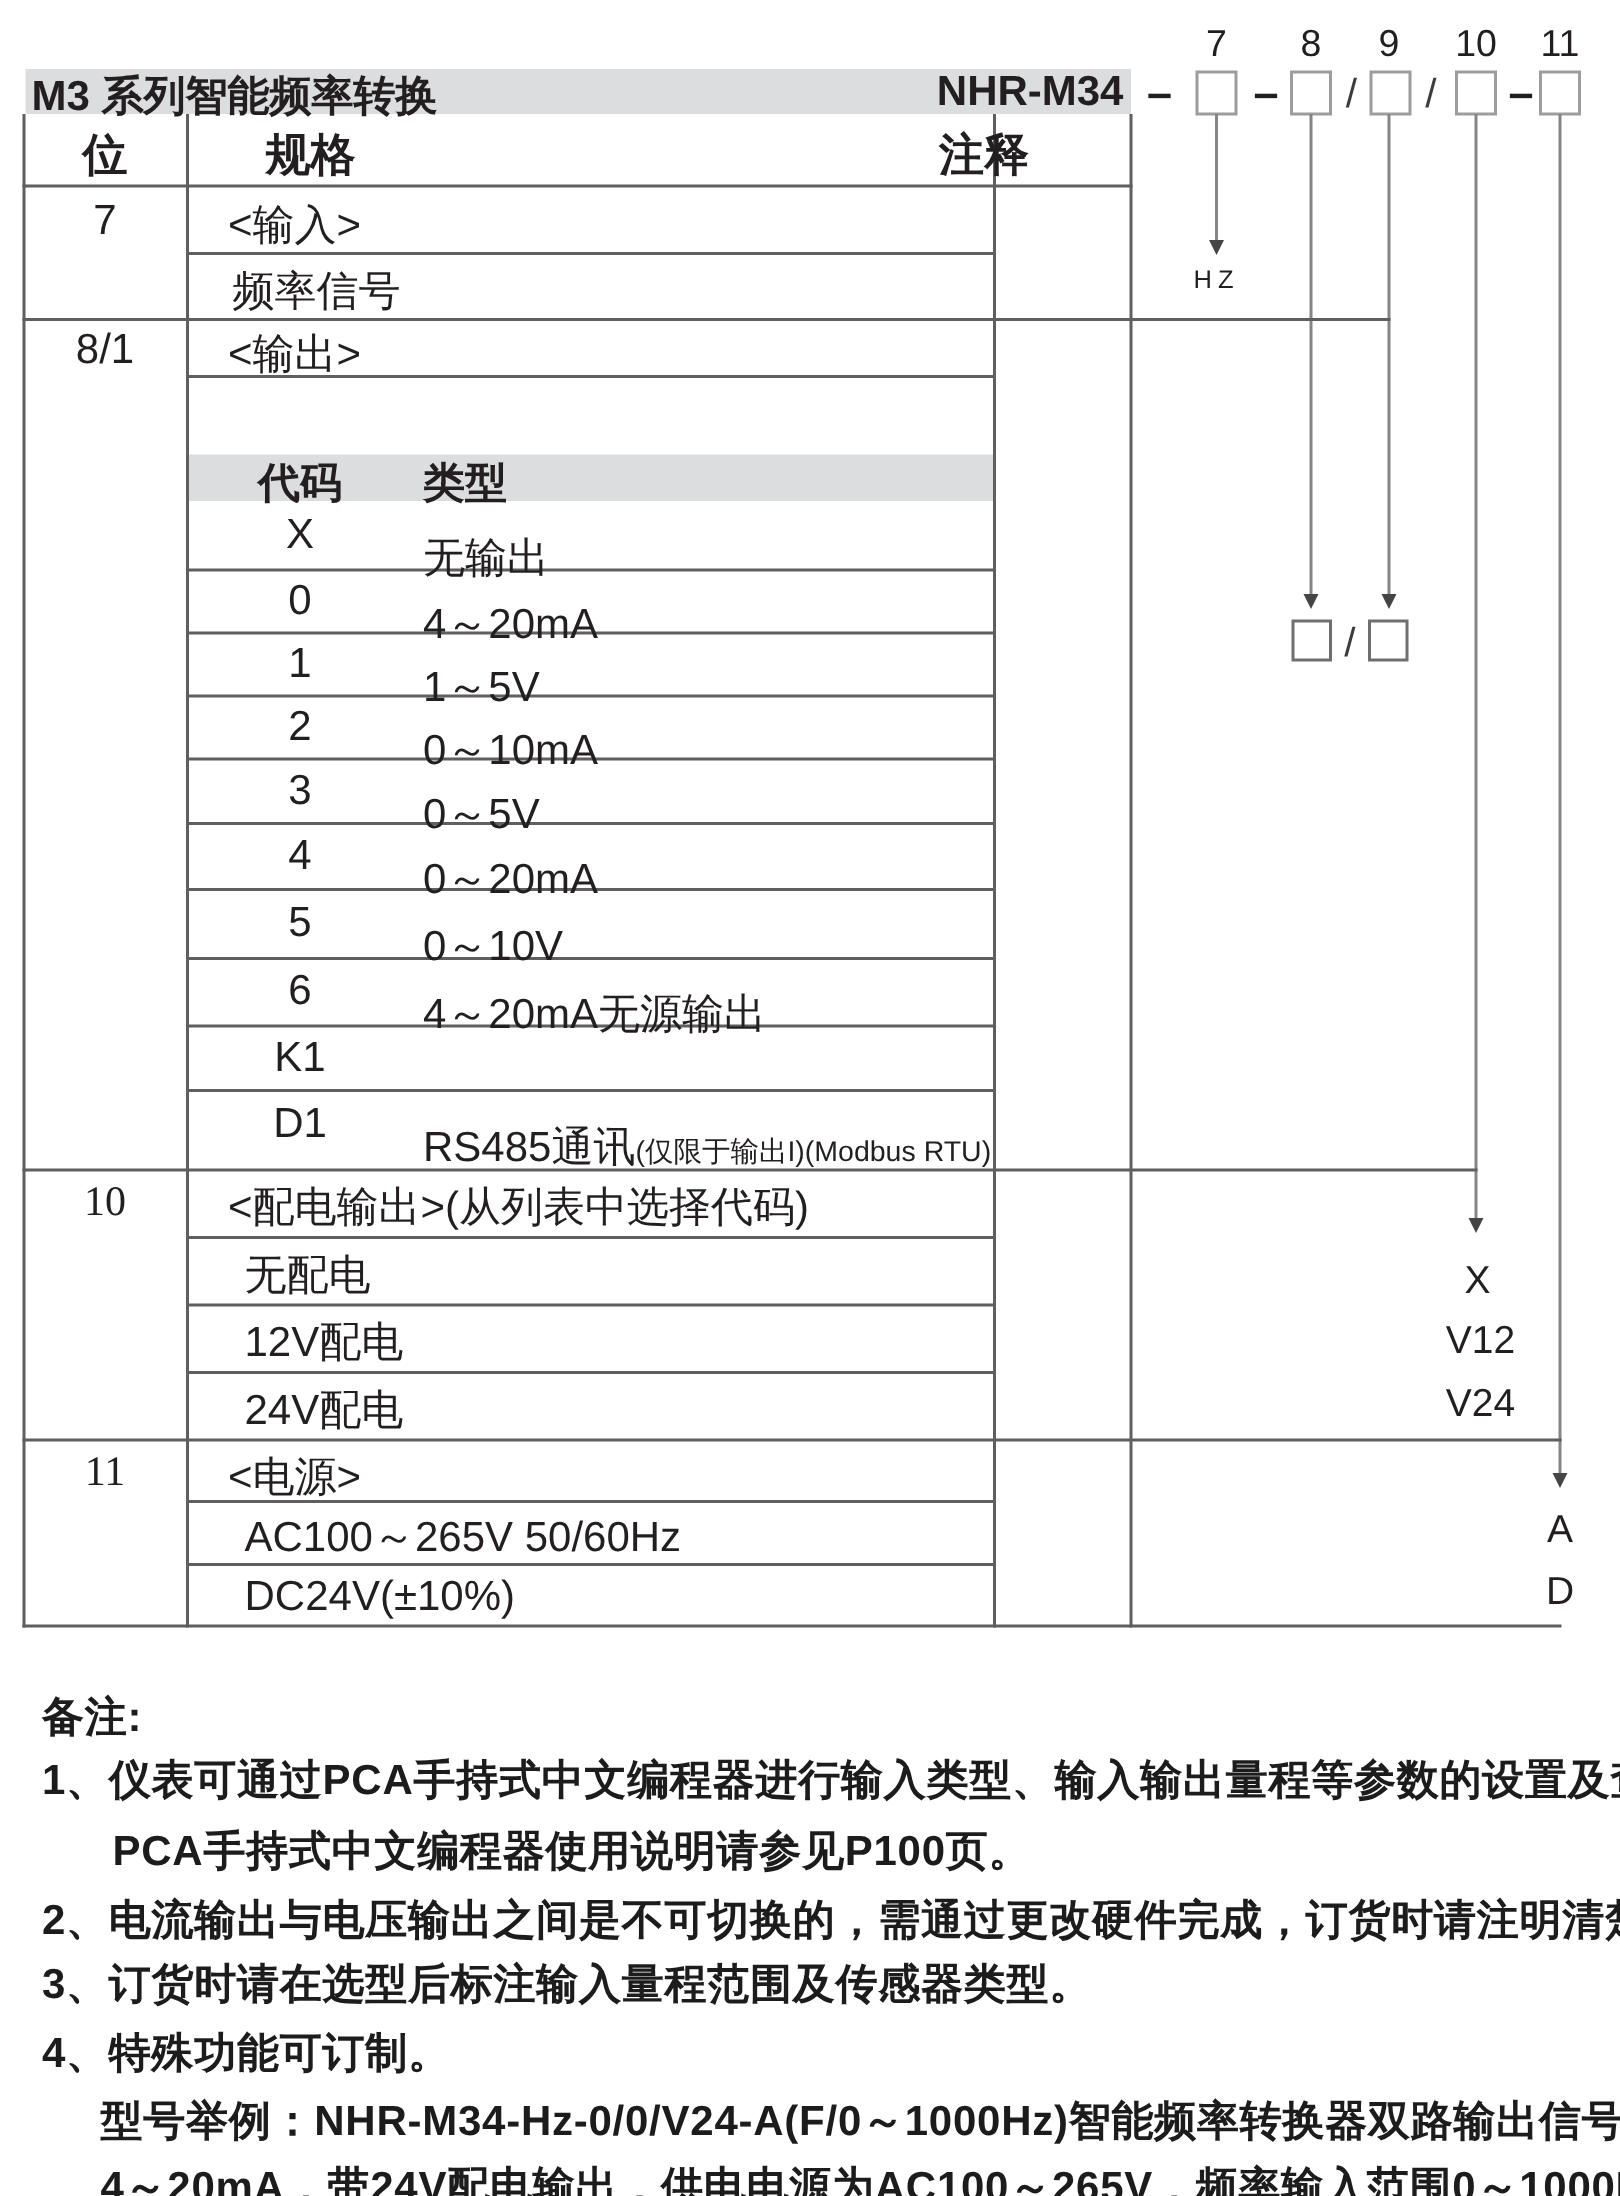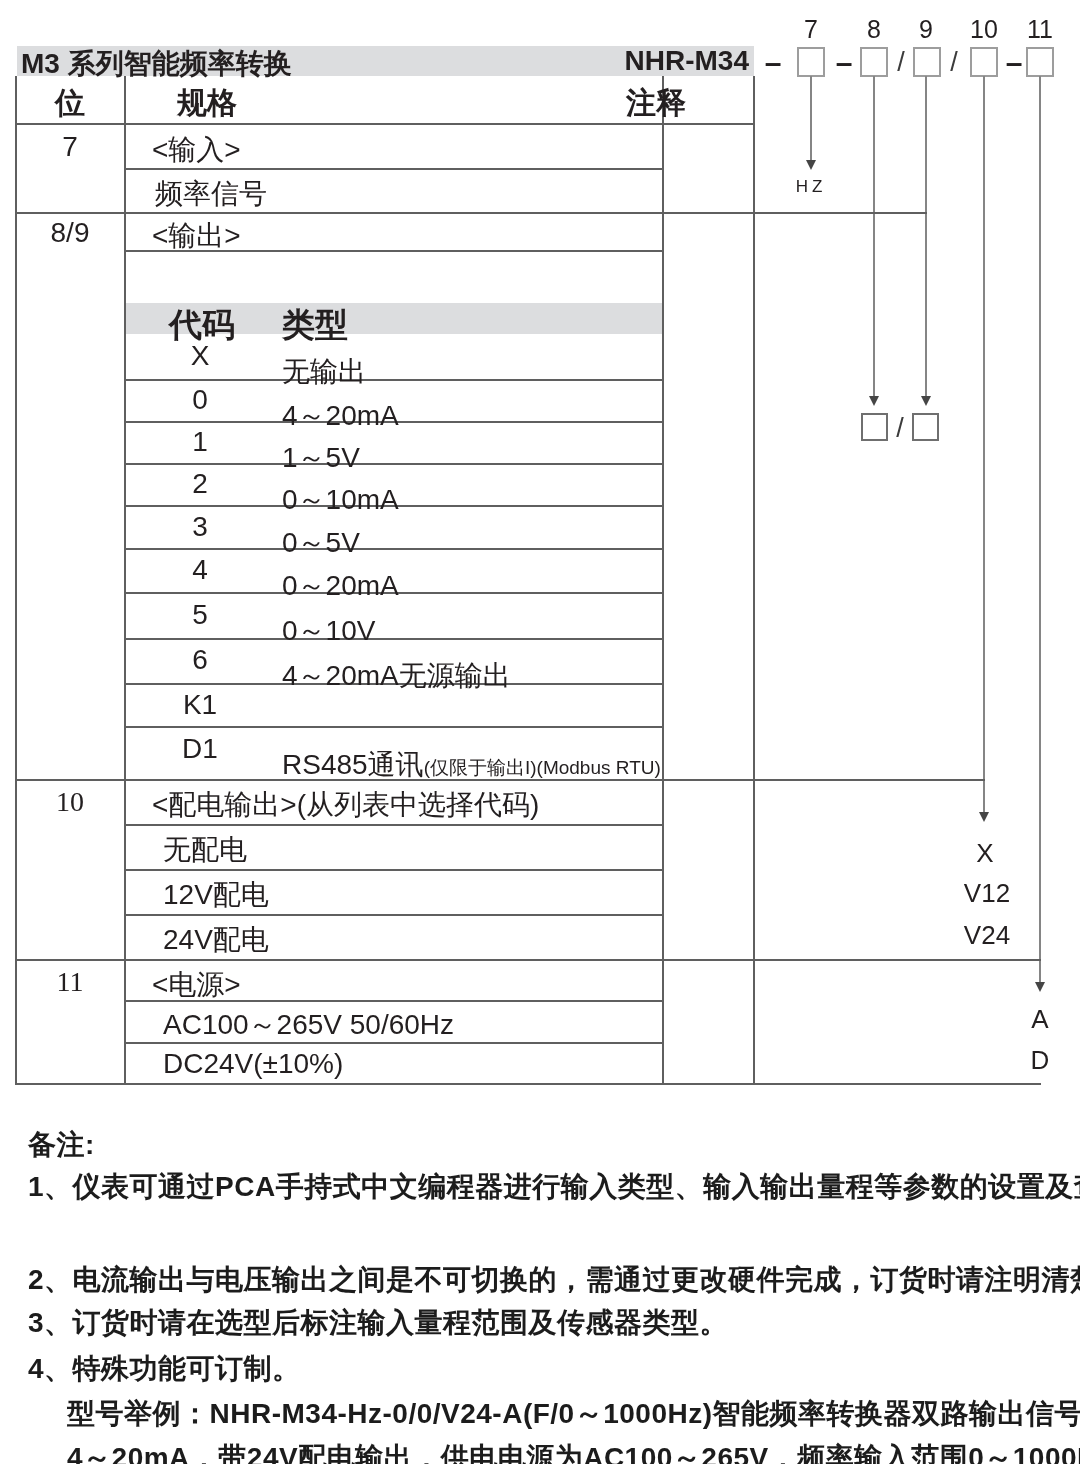--- a/index.html
+++ b/index.html
@@ -17,21 +17,21 @@
   .abox{position:absolute;width:23px;height:24px;border:2px solid #6f6f6f;background:#fff;}
   .t{position:absolute;white-space:nowrap;}
   .title{font-size:28px;font-weight:bold;}
   .digit{font-size:25px;text-align:center;}
   .dash{font-size:30px;font-weight:bold;text-align:center;}
   .slash{font-size:27px;color:#3c3c3c;text-align:center;}
   .colhead{font-size:30px;font-weight:bold;text-align:center;}
   .pos{font-size:28px;text-align:center;width:110px;left:15px;}
   .pos-serif{font-family:"Liberation Serif","DejaVu Serif",serif;}
   .spec{font-size:28px;}
-  .codehead{font-size:33px;font-weight:bold;}
+  .codehead{font-size:28px;font-weight:bold;}
   .code{font-size:28px;text-align:center;width:62px;left:169px;}
   .ctype{font-size:28px;left:282px;margin-top:13px;}
   .small{font-size:19px;}
   .rlabel{font-size:26px;text-align:center;}
   .hz{font-size:17px;font-weight:400;letter-spacing:4px;text-align:center;}
   .note{font-size:28px;font-weight:bold;color:#1c1c1c;letter-spacing:0.5px;margin-top:18px;}
 </style>
 </head>
 <body>
 
@@ -109,21 +109,21 @@
   <div class="hline" style="left:15px;top:1083px;width:1026px;"></div>
 
   <div class="t colhead" style="left:15px;top:83px;width:110px;">位</div>
   <div class="t colhead" style="left:177px;top:83px;">规格</div>
   <div class="t colhead" style="left:619px;top:83px;width:74px;">注释</div>
 
   <div class="t pos" style="top:131px;">7</div>
   <div class="t spec" style="left:152px;top:131px;">&lt;输入&gt;</div>
   <div class="t spec" style="left:155px;top:175px;">频率信号</div>
 
-  <div class="t pos" style="top:217px;">8/9</div>
+  <div class="t pos" style="top:217px;">8/1</div>
   <div class="t spec" style="left:152px;top:217px;">&lt;输出&gt;</div>
   <div class="t codehead" style="left:169px;top:303px;width:62px;text-align:center;">代码</div>
   <div class="t codehead" style="left:282px;top:303px;">类型</div>
 
   <div class="t code" style="top:340px;">X</div>
   <div class="t ctype" style="top:340px;">无输出</div>
   <div class="t code" style="top:384px;">0</div>
   <div class="t ctype" style="top:384px;">4～20mA</div>
   <div class="t code" style="top:426px;">1</div>
   <div class="t ctype" style="top:426px;">1～5V</div>
@@ -147,19 +147,20 @@
   <div class="t spec" style="left:163px;top:876px;">12V配电</div>
   <div class="t spec" style="left:163px;top:921px;">24V配电</div>
 
   <div class="t pos pos-serif" style="top:966px;">11</div>
   <div class="t spec" style="left:152px;top:966px;">&lt;电源&gt;</div>
   <div class="t spec" style="left:163px;top:1006px;">AC100～265V 50/60Hz</div>
   <div class="t spec" style="left:163px;top:1048px;">DC24V(±10%)</div>
 
   <div class="t note" style="left:28px;top:1108px;">备注:</div>
   <div class="t note" style="left:28px;top:1150px;">1、仪表可通过PCA手持式中文编程器进行输入类型、输入输出量程等参数的设置及查看，</div>
+  <div class="t note" style="left:75px;top:1197px;">PCA手持式中文编程器使用说明请参见P100页。</div>
   <div class="t note" style="left:28px;top:1243px;">2、电流输出与电压输出之间是不可切换的，需通过更改硬件完成，订货时请注明清楚。</div>
   <div class="t note" style="left:28px;top:1286px;">3、订货时请在选型后标注输入量程范围及传感器类型。</div>
   <div class="t note" style="left:28px;top:1332px;">4、特殊功能可订制。</div>
   <div class="t note" style="left:67px;top:1377px;">型号举例：NHR-M34-Hz-0/0/V24-A(F/0～1000Hz)智能频率转换器双路输出信号为</div>
   <div class="t note" style="left:67px;top:1421px;">4～20mA，带24V配电输出，供电电源为AC100～265V，频率输入范围0～1000Hz。</div>
 
 </div>
 
 </body></html>

